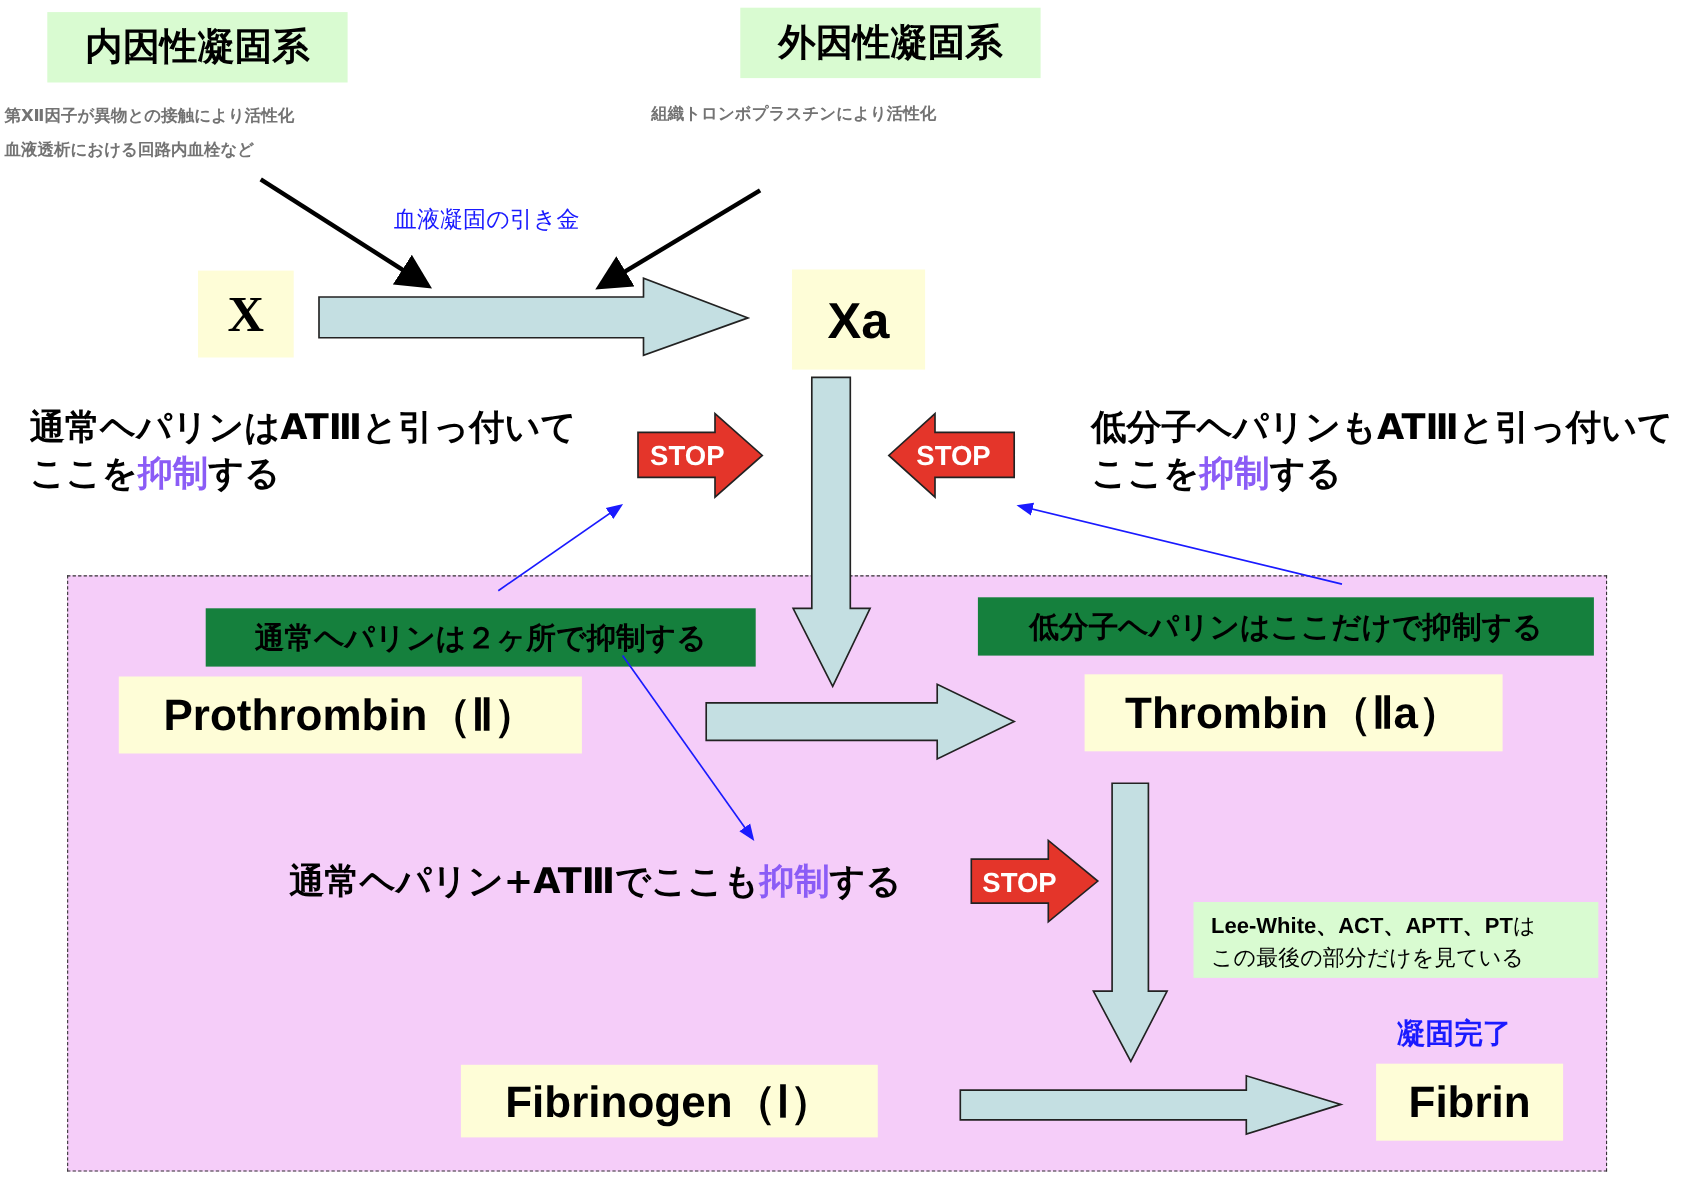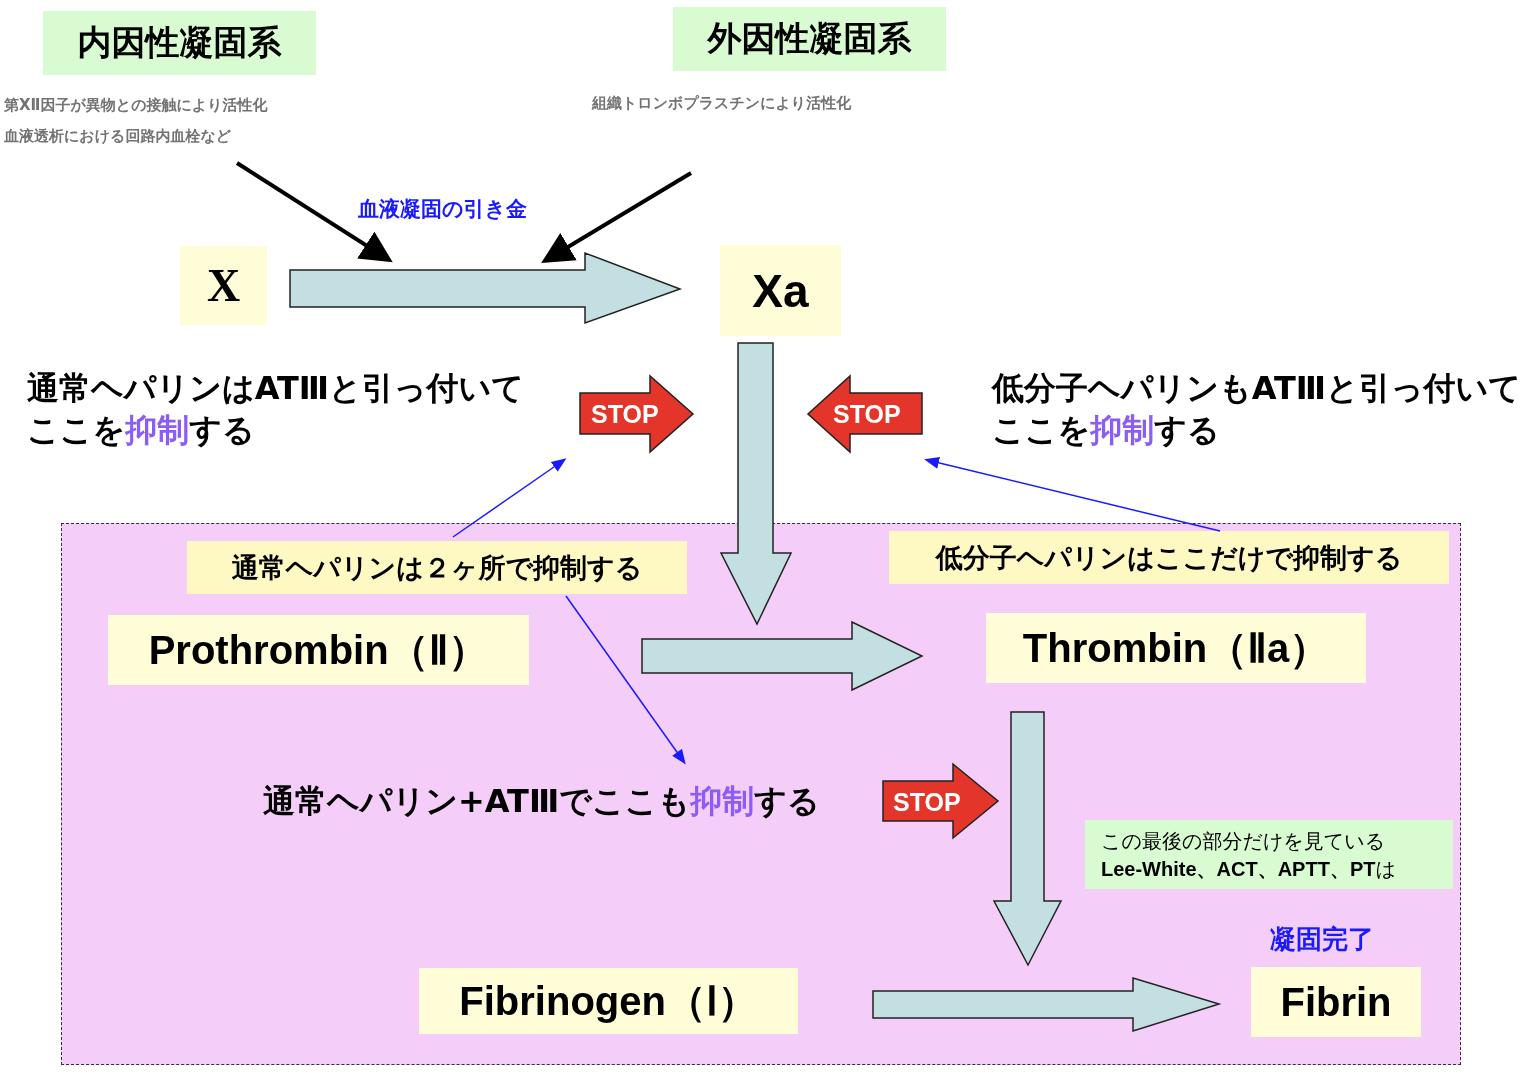--- a/index.html
+++ b/index.html
@@ -1,20 +1,20 @@
 <!DOCTYPE html>
 <html><head>
 <meta charset="utf-8">
 <style>
   html, body { margin: 0; padding: 0; background: #ffffff; }
   body { width: 1536px; height: 1074px; position: relative; overflow: hidden;
          font-family: "DejaVu Sans", "Liberation Sans", sans-serif; }
   .abs { position: absolute; }
   .box-green { background: #d9fbd1; }
-  .box-lime { background: #fef9c3; }
+  .box-lime { background: #15803d; margin-top: 12px; }
   .box-yellow { background: #fefdd7; }
   .jp-bold { font-weight: bold; color: #000; white-space: nowrap; }
   .green-text { color: #737373; font-weight: bold; white-space: nowrap; font-size: 15px; line-height: 33px; }
   .red { color: #8b5cf6; }
   .region { position: absolute; left: 61px; top: 523px; width: 1400px; height: 542px;
             background: #f5cdf9; border: 1.5px dashed #333; box-sizing: border-box; }
   .factor { position: absolute; display: flex; align-items: center; justify-content: center;
             font-weight: bold; font-family: "Liberation Sans", sans-serif; color: #000; white-space: nowrap; }
   .stop-label { fill: #fff; font-weight: bold; font-family: "Liberation Sans", sans-serif; font-size: 25px; }
   svg.overlay { position: absolute; left: 0; top: 0; }
@@ -26,21 +26,21 @@
   <span class="jp-bold" style="font-size:34px;">内因性凝固系</span>
 </div>
 <div class="abs green-text" style="left:4px; top:89px;">第XⅡ因子が異物との接触により活性化</div>
 <div class="abs green-text" style="left:4px; top:120px;">血液透析における回路内血栓など</div>
 
 <div class="abs box-green" style="left:653px; top:7px; width:273px; height:64px; display:flex; align-items:center; justify-content:center;margin-left:20px;">
   <span class="jp-bold" style="font-size:34px;">外因性凝固系</span>
 </div>
 <div class="abs green-text" style="left:592px; top:87px;">組織トロンボプラスチンにより活性化</div>
 
-<div class="abs" style="left:358px; top:195px; font-size:21px; font-weight:bold; color:#1a1aff; white-space:nowrap;">血液凝固の引き金</div>
+<div class="abs" style="left:358px; top:185px; font-size:21px; font-weight:normal; color:#1a1aff; white-space:nowrap;">血液凝固の引き金</div>
 
 <div class="region"></div>
 
 <div class="factor box-yellow" style="left:180px; top:246px; width:87px; height:79px; font-family:'Liberation Serif', serif; font-size:46px;">
   <span>X</span>
 </div>
 <div class="factor box-yellow" style="left:720px; top:245px; width:121px; height:91px; font-size:46px;">
   <span>Xa</span>
 </div>
 <div class="factor box-yellow" style="left:108px; top:615px; width:421px; height:70px; font-size:40px;">
@@ -74,24 +74,24 @@
 </div>
 <div class="abs box-lime" style="left:889px; top:531px; width:560px; height:53px; display:flex; align-items:center; justify-content:center;">
   <span class="jp-bold" style="font-size:27px;">低分子ヘパリンはここだけで抑制する</span>
 </div>
 
 <div class="abs jp-bold" style="left:263px; top:780px; font-size:32px; line-height:42px;">
   <span>通常ヘパリン+ATⅢでここも</span><span class="red">抑制</span><span>する</span>
 </div>
 
 <div class="abs box-green" style="left:1085px; top:820px; width:368px; height:69px; padding:7px 0 0 16px; box-sizing:border-box; font-size:20px; line-height:28px; color:#000;">
-  <div style="white-space:nowrap;">この最後の部分だけを見ている</div>
   <div style="white-space:nowrap;">
     <span style="font-weight:bold; font-family:'Liberation Sans', sans-serif;">Lee-White、ACT、APTT、PT</span><span>は</span>
   </div>
+  <div style="white-space:nowrap;">この最後の部分だけを見ている</div>
 </div>
 
 <div class="abs" style="left:1270px; top:922px; font-size:26px; font-weight:bold; color:#1a1aff; white-space:nowrap;">凝固完了</div>
 
 <svg class="overlay" width="1536" height="1074" viewBox="0 0 1536 1074">
   <defs>
     <marker id="blackhead" markerWidth="8" markerHeight="8" refX="6" refY="4" orient="auto" markerUnits="strokeWidth">
       <path d="M0,0 L8,4 L0,8 Z" fill="#000"></path>
     </marker>
     <marker id="bluehead" markerWidth="10" markerHeight="10" refX="8" refY="5" orient="auto" markerUnits="strokeWidth">

